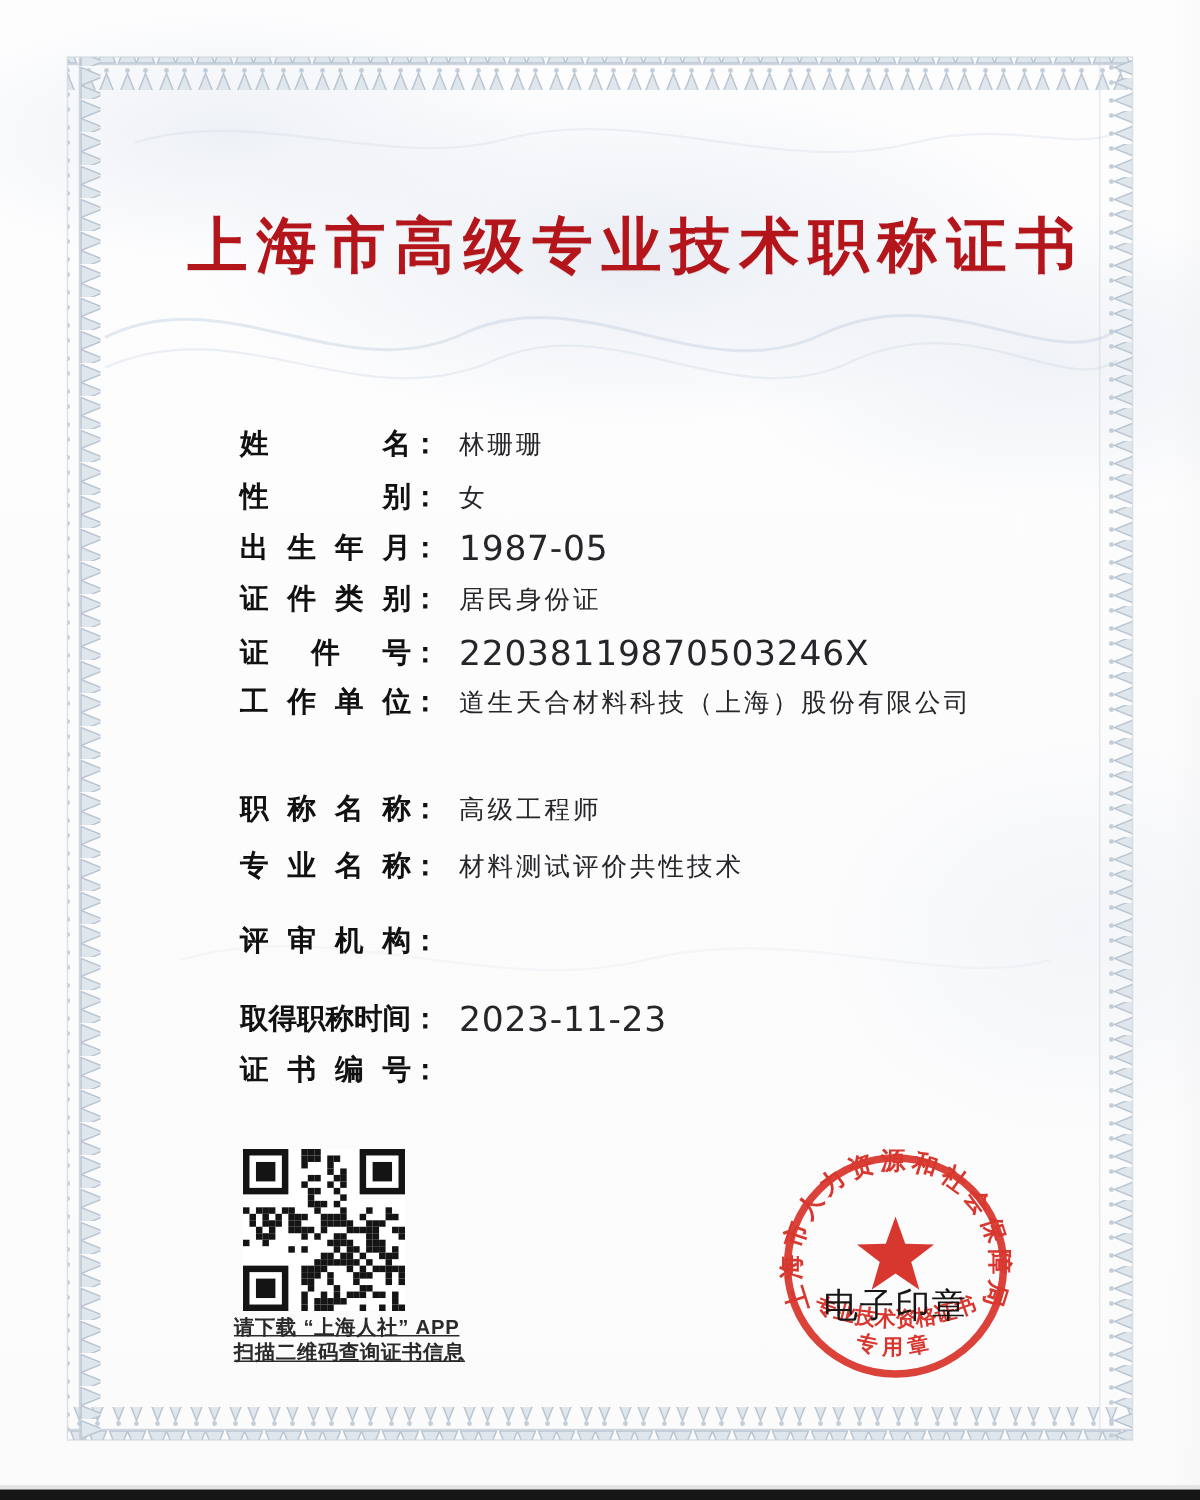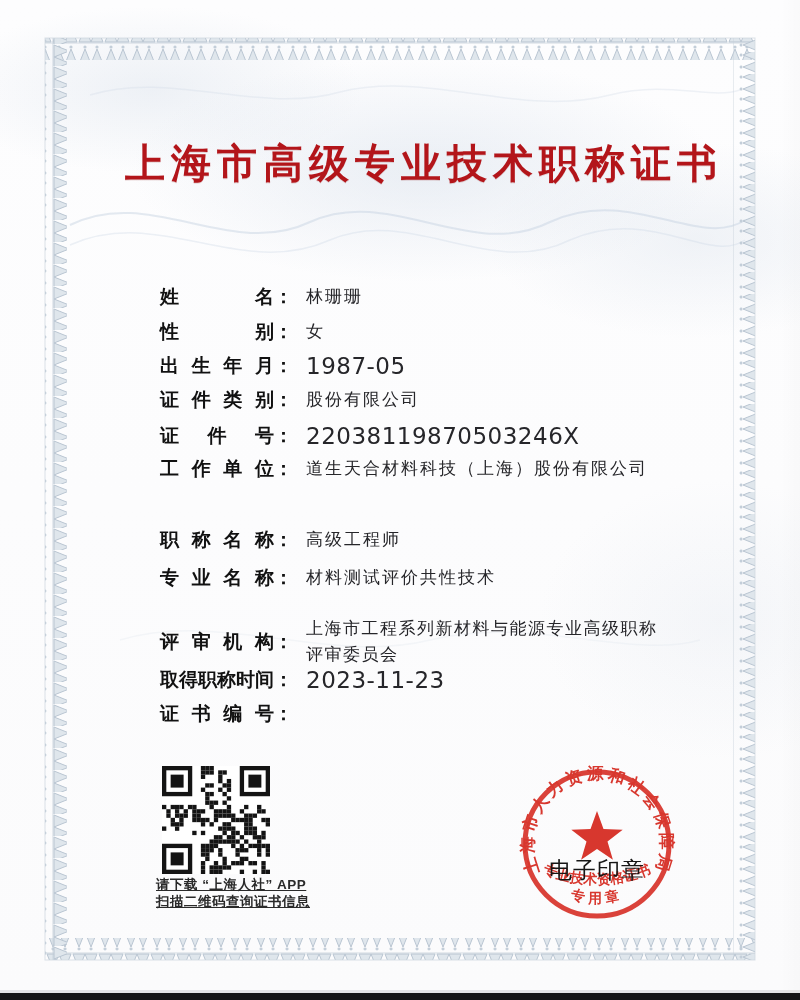--- a/index.html
+++ b/index.html
@@ -21,21 +21,21 @@
     font-family:"Liberation Sans",sans-serif;
     color:#1c1c1c;
     padding-left:48px;
   }
   .frame-svg{position:absolute;left:0;top:0;}
   .title{
     position:absolute;left:0;top:136px;width:100%;text-align:center;
     font-size:40px;font-weight:700;letter-spacing:6px;color:var(--title_red,#b3151a);
     text-shadow:0 1px 0 rgba(120,0,0,.15);white-space:nowrap;
   }
-  .row{position:absolute;left:160px;display:flex;align-items:center;line-height:24px;}
+  .row{position:absolute;left:160px;display:flex;align-items:flex-start;line-height:24px;}
   .flabel{
     display:inline-block;width:114px;font-weight:700;font-size:19px;color:#111;
     text-align:justify;text-align-last:justify;flex:none;
   }
   .colon{flex:none;width:20px;font-weight:700;font-size:19px;color:#111;}
   .val{margin-left:12px;font-size:17px;color:#26262a;letter-spacing:2px;}
   .val.kai{font-family:Liberation Sans, sans-serif;}
   .val.num{font-family:"DejaVu Sans","Liberation Sans",sans-serif;letter-spacing:.5px;font-weight:500;font-size:23px;}
   .val.wrap{display:inline-block;max-width:352px;letter-spacing:1.5px;line-height:26px;}
   .qr{position:absolute;left:162px;top:766px;}
@@ -100,21 +100,21 @@
       <span class="val kai">女</span>
   </div>
   <div class="row" style="top:354px">
     <span class="flabel">出生年月</span>
       <span class="colon">：</span>
       <span class="val num">1987-05</span>
   </div>
   <div class="row" style="top:388px">
     <span class="flabel">证件类别</span>
       <span class="colon">：</span>
-      <span class="val kai">股份有限公司</span>
+      <span class="val kai">居民身份证</span>
   </div>
   <div class="row" style="top:424px">
     <span class="flabel">证件号</span>
       <span class="colon">：</span>
       <span class="val num">22038119870503246X</span>
   </div>
   <div class="row" style="top:457px">
     <span class="flabel">工作单位</span>
       <span class="colon">：</span>
       <span class="val kai">道生天合材料科技（上海）股份有限公司</span>
@@ -126,21 +126,20 @@
       <span class="val kai">高级工程师</span>
   </div>
   <div class="row" style="top:566px">
     <span class="flabel">专业名称</span>
       <span class="colon">：</span>
       <span class="val kai">材料测试评价共性技术</span>
   </div>
   <div class="row" style="top:616px">
     <span class="flabel">评审机构</span>
       <span class="colon">：</span>
-      <span class="val kai wrap">上海市工程系列新材料与能源专业高级职称评审委员会</span>
   </div>
 
   <div class="row" style="top:668px">
     <span class="flabel">取得职称时间</span>
       <span class="colon">：</span>
       <span class="val num">2023-11-23</span>
   </div>
   <div class="row" style="top:702px">
     <span class="flabel">证书编号</span>
       <span class="colon">：</span>

